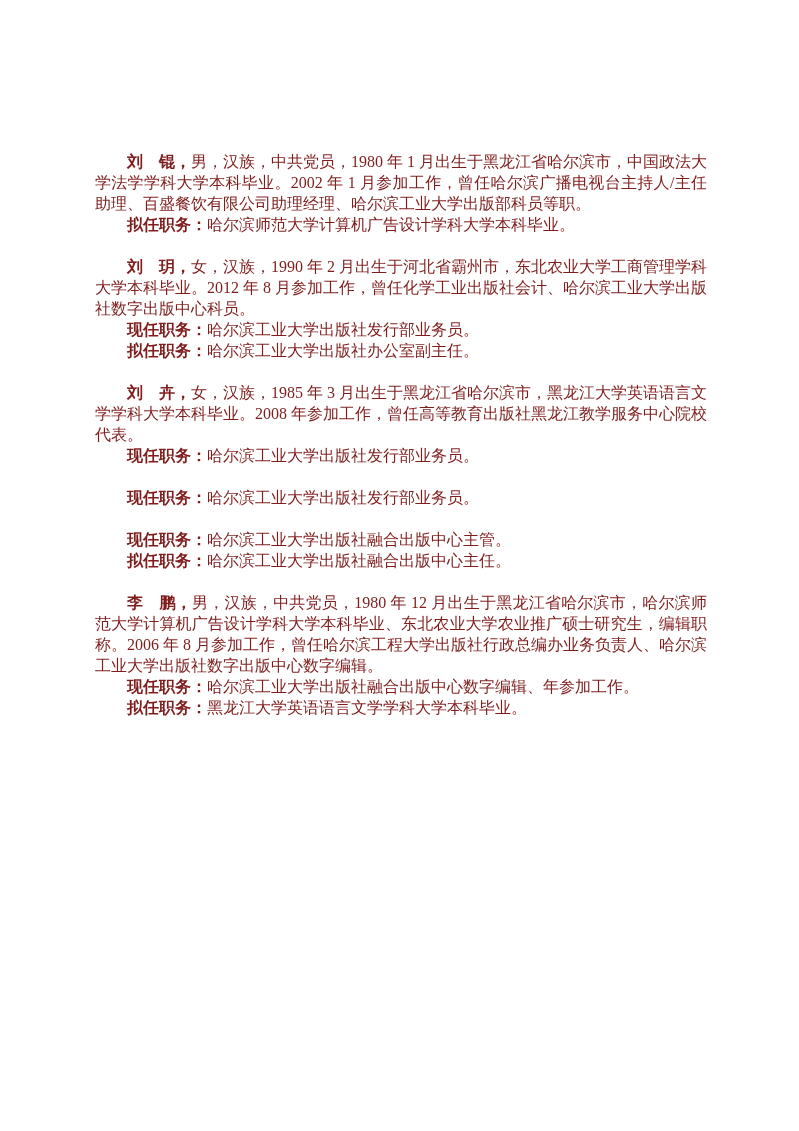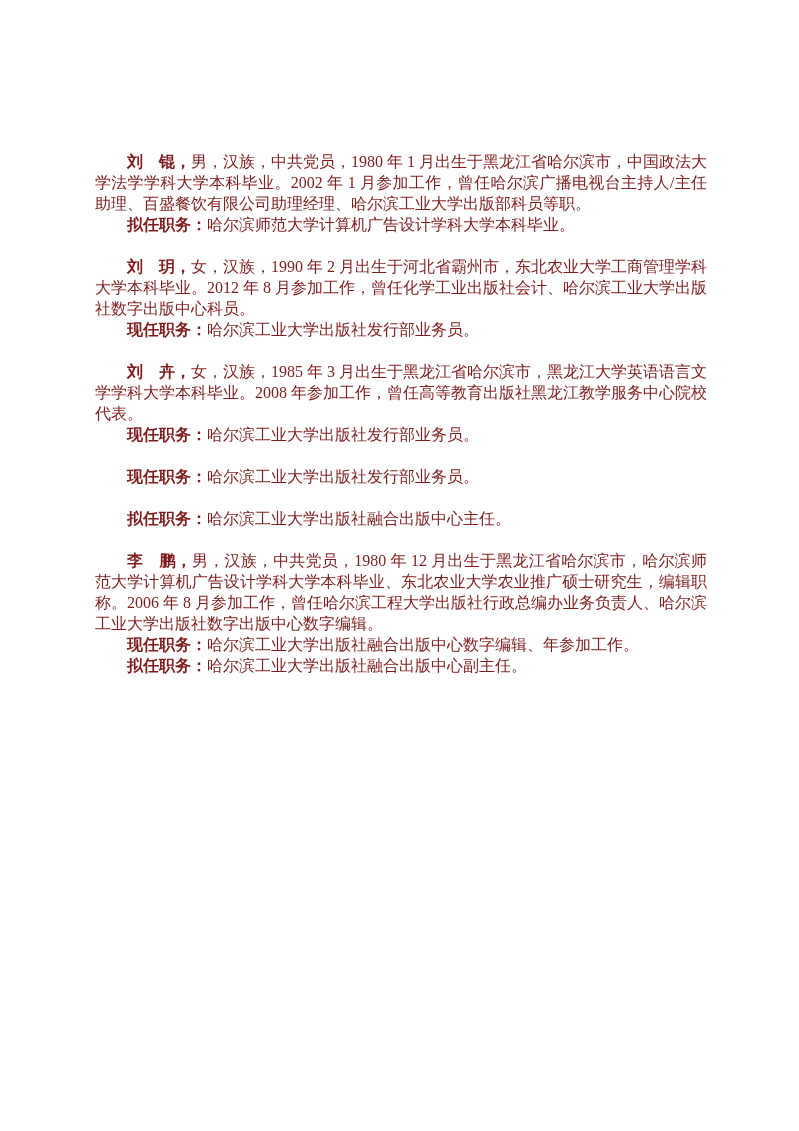--- a/index.html
+++ b/index.html
@@ -44,34 +44,36 @@
 <div class="doc">
 
   <section class="profile">
     <p class="bio"><b>刘　锟，</b><span>男，汉族，中共党员，1980 年 1 月出生于黑龙江省哈尔滨市，中国政法大学法学学科大学本科毕业。2002 年 1 月参加工作，曾任哈尔滨广播电视台主持人/主任助理、百盛餐饮有限公司助理经理、哈尔滨工业大学出版部科员等职。</span></p>
     <p class="pos"><b>拟任职务：</b><span>哈尔滨师范大学计算机广告设计学科大学本科毕业。</span></p>
   </section>
 
   <section class="profile">
     <p class="bio"><b>刘　玥，</b><span>女，汉族，1990 年 2 月出生于河北省霸州市，东北农业大学工商管理学科大学本科毕业。2012 年 8 月参加工作，曾任化学工业出版社会计、哈尔滨工业大学出版社数字出版中心科员。</span></p>
     <p class="pos"><b>现任职务：</b><span>哈尔滨工业大学出版社发行部业务员。</span></p>
+    <p class="pos"><b>拟任职务：</b><span>哈尔滨工业大学出版社办公室副主任。</span></p>
   </section>
 
   <section class="profile">
     <p class="bio"><b>刘　卉，</b><span>女，汉族，1985 年 3 月出生于黑龙江省哈尔滨市，黑龙江大学英语语言文学学科大学本科毕业。2008 年参加工作，曾任高等教育出版社黑龙江教学服务中心院校代表。</span></p>
     <p class="pos"><b>现任职务：</b><span>哈尔滨工业大学出版社发行部业务员。</span></p>
   </section>
 
   <section class="profile">
     <p class="pos"><b>现任职务：</b><span>哈尔滨工业大学出版社发行部业务员。</span></p>
   </section>
 
   <section class="profile">
+    <p class="pos"><b>现任职务：</b><span>哈尔滨工业大学出版社融合出版中心主管。</span></p>
     <p class="pos"><b>拟任职务：</b><span>哈尔滨工业大学出版社融合出版中心主任。</span></p>
   </section>
 
   <section class="profile">
     <p class="bio"><b>李　鹏，</b><span>男，汉族，中共党员，1980 年 12 月出生于黑龙江省哈尔滨市，哈尔滨师范大学计算机广告设计学科大学本科毕业、东北农业大学农业推广硕士研究生，编辑职称。2006 年 8 月参加工作，曾任哈尔滨工程大学出版社行政总编办业务负责人、哈尔滨工业大学出版社数字出版中心数字编辑。</span></p>
     <p class="pos"><b>现任职务：</b><span>哈尔滨工业大学出版社融合出版中心数字编辑、年参加工作。</span></p>
-    <p class="pos"><b>拟任职务：</b><span>哈尔滨工业大学出版社融合出版中心副主任。</span></p>
+    <p class="pos"><b>拟任职务：</b><span>黑龙江大学英语语言文学学科大学本科毕业。</span></p>
   </section>
 
 </div>
 
 </body></html>

